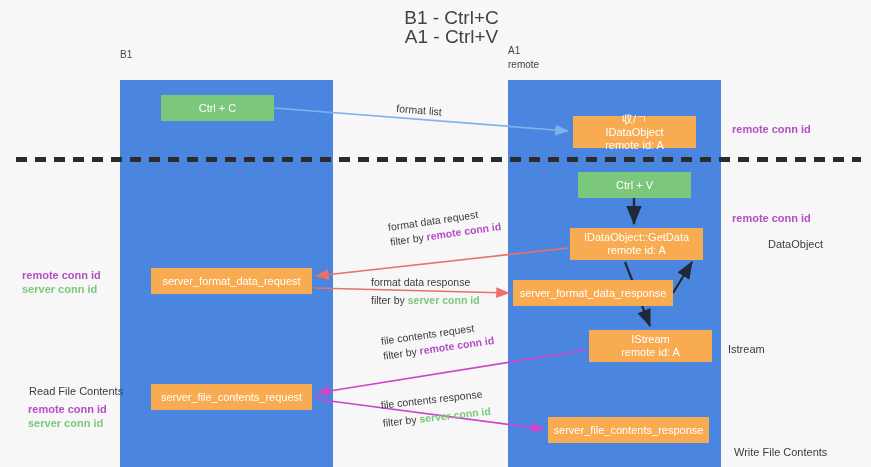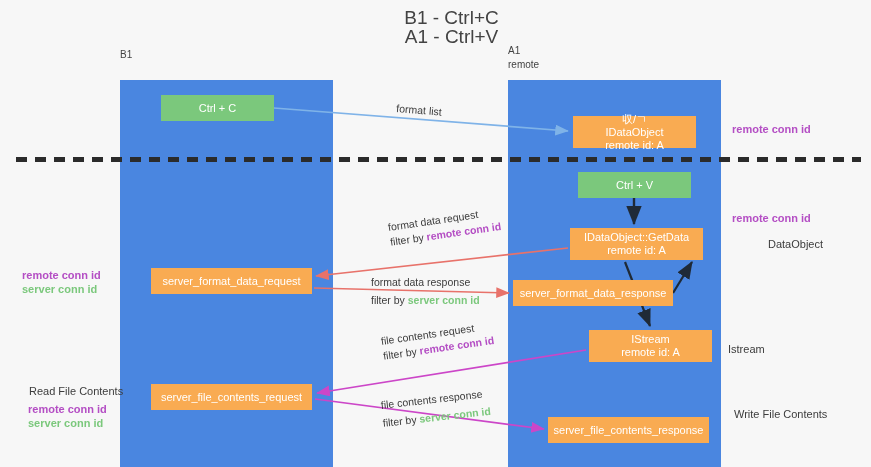--- a/index.html
+++ b/index.html
@@ -63,21 +63,21 @@
   .anno{position:absolute;font-size:11px;line-height:14px;white-space:nowrap;}
   .anno .l2{display:block;}
   .c-remote{color:#b44ec4;font-weight:bold;}
   .c-server{color:#7bc87c;font-weight:bold;}
   .c-plain{color:#3c3c3c;}
 
   #a-remote-1{left:732px;top:122px;}
   #a-remote-2{left:732px;top:211px;}
   #a-dataobject{left:768px;top:237px;}
   #a-istream{left:728px;top:342px;}
-  #a-write{left:734px;top:407px;}
+  #a-write{left:734px;top:445px;}
   #a-left-1{left:22px;top:268px;}
   #a-read{left:29px;top:384px;}
   #a-left-2{left:28px;top:402px;}
 
   
   .edge-label{position:absolute;font-size:10.5px;line-height:15px;white-space:nowrap;}
   .edge-label .line2{display:block;}
   #el-formatlist{left:397px;top:101px;transform:rotate(4.6deg);transform-origin:left top;}
   #el-fmt-req{left:387px;top:220px;transform:rotate(-8.2deg);transform-origin:left top;}
   #el-fmt-resp{left:355px;top:275px;margin-left:16px;}

